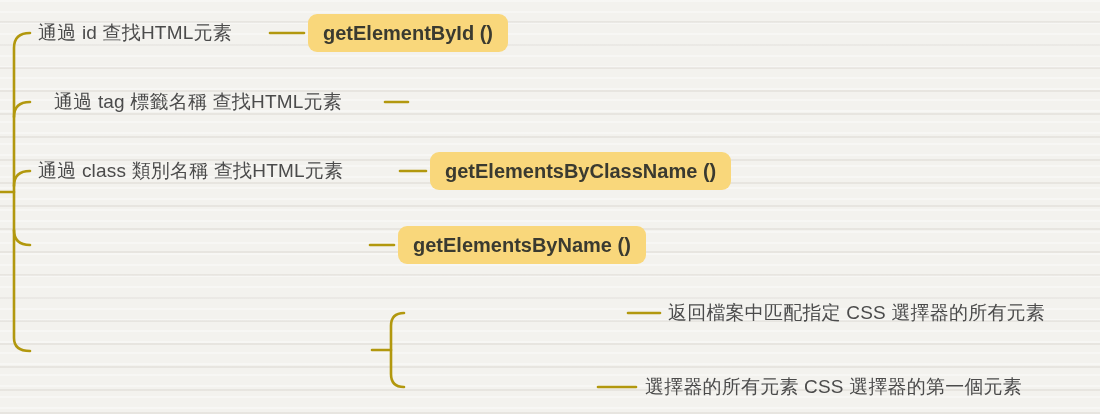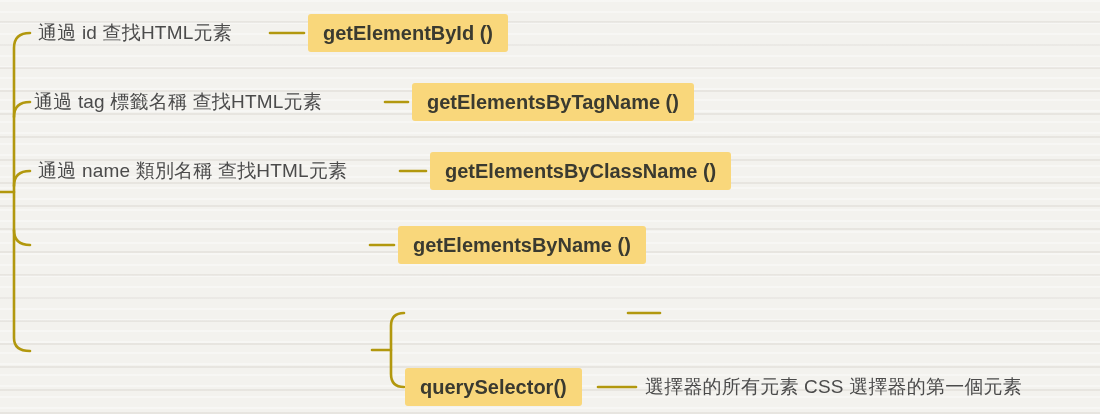--- a/index.html
+++ b/index.html
@@ -27,21 +27,21 @@
   .branch-label{
     position:absolute;transform:translateY(-50%);
     font-size:19px;color:var(--label-text,#4b4b4b);
     white-space:nowrap;letter-spacing:0.2px;
   }
   .method-node{
     position:absolute;transform:translateY(-50%);
     background:var(--node-fill,#f9d77b);
     color:var(--node-text,#3a3a30);
     font-size:20px;font-weight:700;
-    padding:6px 15px;border-radius:3px;
+    padding:6px 15px;border-radius:9px;
     white-space:nowrap;line-height:26px;
   }
   .description{
     position:absolute;transform:translateY(-50%);
     font-size:19px;color:var(--label-text,#4b4b4b);
     white-space:nowrap;letter-spacing:0.2px;
   }
 </style>
 </head>
 <body>
@@ -60,26 +60,25 @@
     <path d="M 370 245 H 394"></path>
     <path d="M 372 350 H 391"></path>
     <path d="M 404 313 Q 391 313 391 326 L 391 374 Q 391 387 404 387"></path>
     <path d="M 628 313 H 660"></path>
     <path d="M 598 387 H 636"></path>
   </svg>
 
   <div class="branch-label" style="left:38px;top:33px">通過 id 查找HTML元素</div>
   <div class="method-node" style="left:308px;top:33px">getElementById ()</div>
 
-  <div class="branch-label" style="left:34px;top:102px">通過 tag 標籤名稱 查找HTML元素</div>
-  <div class="method-node" style="left:412px;top:102px">getElementsByTagName ()</div>
+  <div class="branch-label" style="left:54px;top:102px">通過 tag 標籤名稱 查找HTML元素</div>
 
-  <div class="branch-label" style="left:38px;top:171px">通過 name 類別名稱 查找HTML元素</div>
+  <div class="branch-label" style="left:38px;top:171px">通過 class 類別名稱 查找HTML元素</div>
   <div class="method-node" style="left:430px;top:171px">getElementsByClassName ()</div>
 
   <div class="method-node" style="left:398px;top:245px">getElementsByName ()</div>
 
 
+  <div class="description" style="left:668px;top:313px">返回檔案中匹配指定 CSS 選擇器的所有元素</div>
 
-  <div class="method-node" style="left:405px;top:387px">querySelector()</div>
   <div class="description" style="left:645px;top:387px">選擇器的所有元素 CSS 選擇器的第一個元素</div>
 
 </div>
 
 </body></html>

